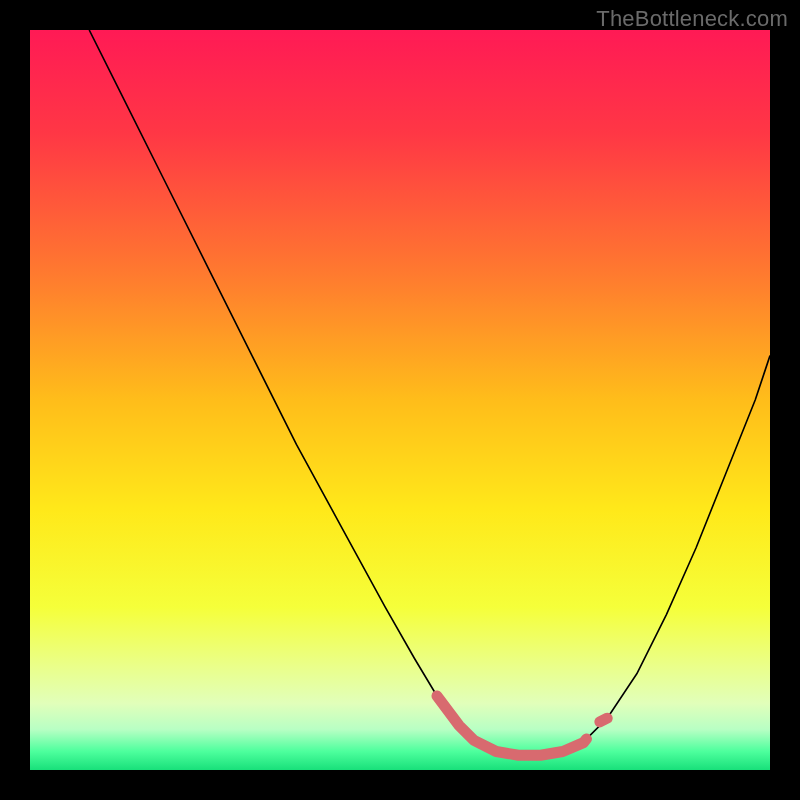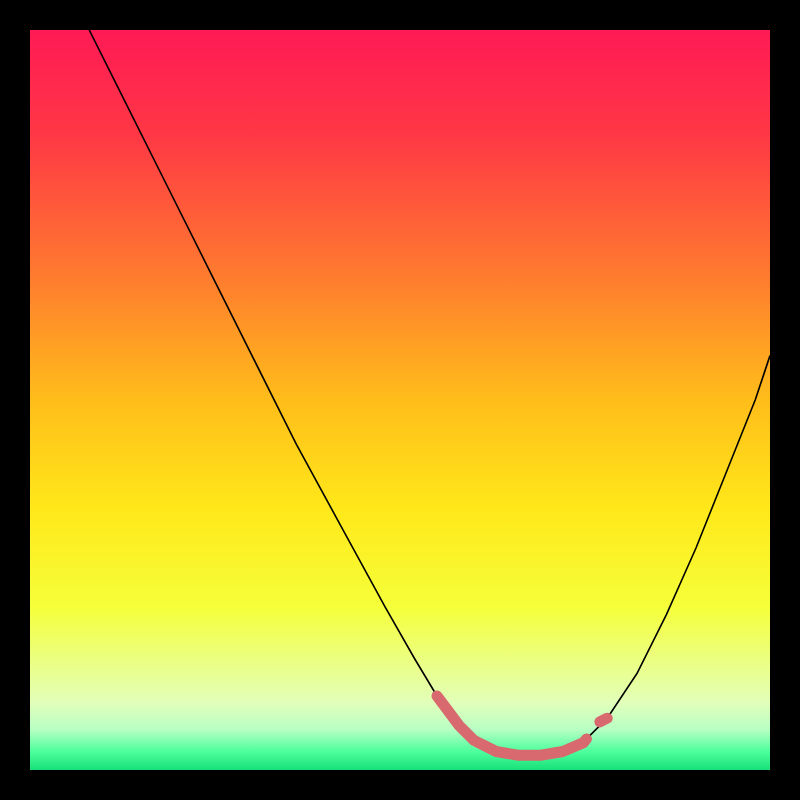--- a/index.html
+++ b/index.html
@@ -32,20 +32,21 @@
     color: #6a6a6a;
     font-size: 22px;
     font-weight: 500;
     letter-spacing: 0.2px;
   }
 </style>
 </head>
 <body>
 
 <div class="frame">
+  <div class="attribution">TheBottleneck.com</div>
   <div class="plot">
     <svg width="740" height="740" viewBox="0 0 740 740" preserveAspectRatio="none">
       <defs>
         <linearGradient id="bg-grad" x1="0" y1="0" x2="0" y2="1">
             <stop offset="0.00%" stop-color="#ff1a55"></stop>
             <stop offset="14.00%" stop-color="#ff3745"></stop>
             <stop offset="33.00%" stop-color="#ff7a2f"></stop>
             <stop offset="50.00%" stop-color="#ffbd1a"></stop>
             <stop offset="65.00%" stop-color="#ffe91a"></stop>
             <stop offset="78.00%" stop-color="#f5ff3a"></stop>

